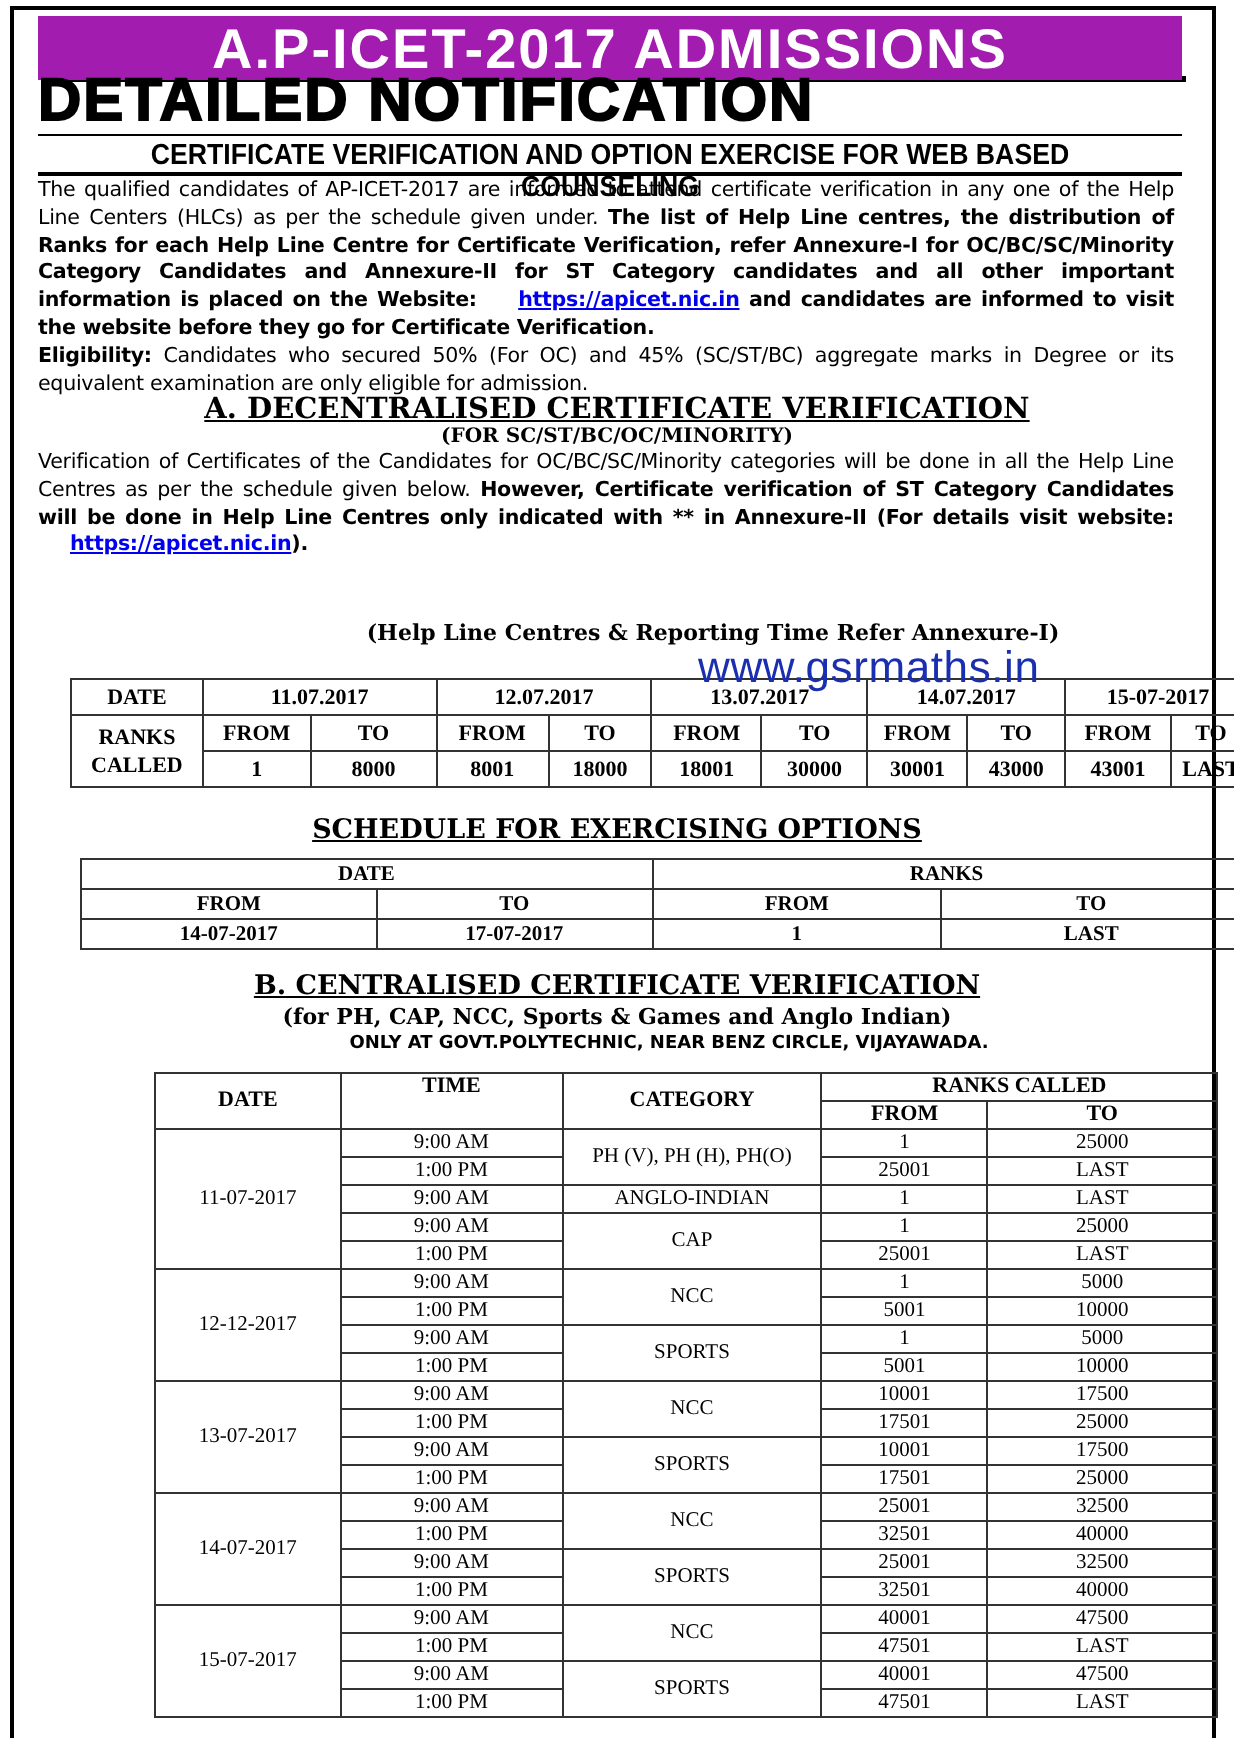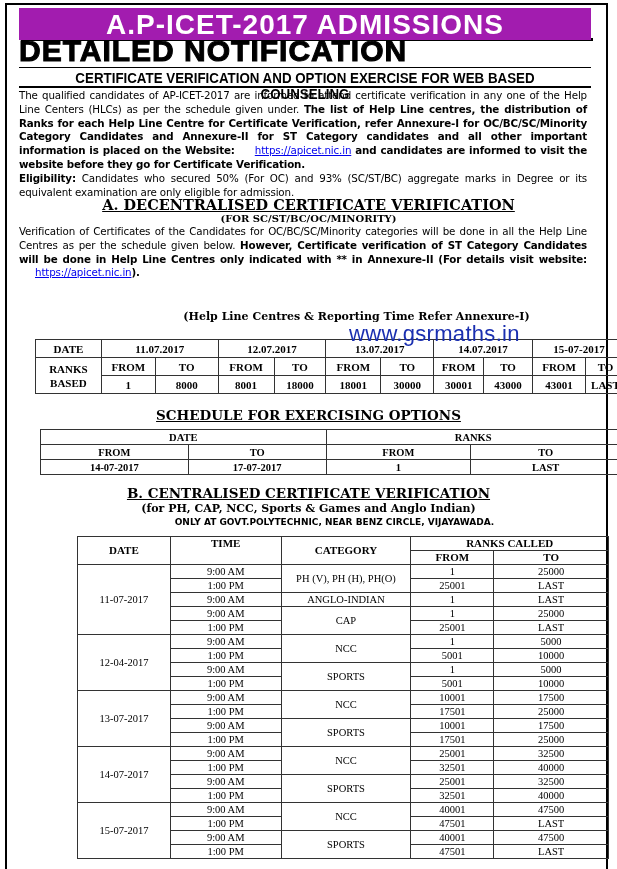--- a/index.html
+++ b/index.html
@@ -7,21 +7,21 @@
   .page { position: absolute; left: 5px; top: 3px; width: 603px; height: 866px; border-left: 2px solid #000; border-right: 2px solid #000; border-top: 2px solid #000; box-sizing: border-box; }
 
   .banner { position: absolute; left: 12px; top: 3px; width: 572px; height: 32px; background: #a21caf; color: #fff; font-family: "Liberation Sans", sans-serif; font-weight: bold; font-size: 28px; line-height: 34px; text-align: center; letter-spacing: 1px; }
   .banner-shadow { position: absolute; left: 14px; top: 33px; width: 572px; height: 3px; background: #000; }
   .title2 { position: absolute; left: 0; top: 31px; width: 603px; text-align: left; font-family: "Liberation Sans", sans-serif; font-weight: 900; font-size: 30px; line-height: 30px; letter-spacing: 1px; color: #000; padding-left: 12px; -webkit-text-stroke: 1px #000; }
   .rule { position: absolute; left: 12px; width: 572px; height: 1px; background: #000; }
   .subtitle { position: absolute; left: 12px; top: 65px; width: 572px; text-align: center; font-family: "Liberation Sans", sans-serif; font-weight: bold; font-size: 14.5px; line-height: 16px; transform: scaleX(0.92); transform-origin: center; }
 
   .para { position: absolute; left: 12px; width: 568px; font-family: "DejaVu Sans", sans-serif; font-size: 10.3px; line-height: 13.8px; text-align: justify; letter-spacing: -0.15px; }
   .para b { font-weight: bold; }
-  .link { color: #0000ee; text-decoration: underline; font-weight: normal; padding-left: 16px; }
+  .link { color: #0000ee; text-decoration: underline; font-weight: bold; padding-left: 16px; }
 
   .heading { position: absolute; left: 0; width: 603px; text-align: center; font-family: "DejaVu Serif", serif; font-weight: bold; }
   .u { text-decoration: underline; }
 
   table { border-collapse: collapse; position: absolute; font-family: Liberation Serif, serif; margin-left: 24px; }
   td, th { border: 1px solid #333; text-align: center; padding: 0; }
   .t1 td { font-weight: bold; font-size: 11px; height: 17px; }
   .t2 td { font-weight: bold; font-size: 10.5px; height: 14px; }
   .t3 td { font-size: 10.5px; height: 13px; line-height: 13px; }
   .t3 .hd { font-weight: bold; font-size: 11px; }
@@ -35,21 +35,21 @@
 
   <div class="banner-shadow"></div>
   <div class="banner">A.P-ICET-2017 ADMISSIONS</div>
   <div class="title2">DETAILED NOTIFICATION</div>
   <div class="rule" style="top:62px;"></div>
   <div class="subtitle">CERTIFICATE VERIFICATION AND OPTION EXERCISE FOR WEB BASED COUNSELING</div>
   <div class="rule" style="top:81px;height:2px;"></div>
 
   <div class="para" style="top:84px;">
     <span>The qualified candidates of AP-ICET-2017 are informed to attend certificate verification in any one of the Help Line Centers (HLCs) as per the schedule given under. </span><b>The list of Help Line centres, the distribution of Ranks for each Help Line Centre for Certificate Verification, refer  Annexure-I for OC/BC/SC/Minority Category Candidates and Annexure-II for ST Category candidates and all other important information is placed on the Website: </b><a class="link">https://apicet.nic.in</a><b> and candidates are informed to visit the website before they go for Certificate Verification.</b><br>
-    <b>Eligibility:</b><span> Candidates who secured 50% (For OC) and 93% (SC/ST/BC) aggregate marks in Degree or its equivalent examination are only eligible for admission.</span>
+    <b>Eligibility:</b><span> Candidates who secured 50% (For OC) and 45% (SC/ST/BC) aggregate marks in Degree or its equivalent examination are only eligible for admission.</span>
   </div>
 
   <div class="heading u" style="top:191px;font-size:14.5px;">A. DECENTRALISED CERTIFICATE VERIFICATION</div>
   <div class="heading" style="top:208px;font-size:10px;">(FOR SC/ST/BC/OC/MINORITY)</div>
   <div class="para" style="top:220px;">
     <span>Verification of Certificates of the Candidates for OC/BC/SC/Minority categories will be done in all the Help Line Centres as per the schedule given below. </span><b>However, Certificate verification of ST Category Candidates will be done in Help Line Centres only indicated with ** in Annexure-II (For details visit website: </b><a class="link">https://apicet.nic.in</a><b>).</b>
   </div>
 
   <div class="heading" style="top:305px;font-size:11px;padding-left:48px;">(Help Line Centres &amp; Reporting Time Refer Annexure-I)</div>
 
@@ -72,21 +72,21 @@
     <tbody>
         <tr>
       <td>DATE</td>
       <td colspan="2">11.07.2017</td>
       <td colspan="2">12.07.2017</td>
       <td colspan="2">13.07.2017</td>
       <td colspan="2">14.07.2017</td>
       <td colspan="2">15-07-2017</td>
     </tr>
     <tr>
-      <td rowspan="2" style="line-height:14px;"><span>RANKS</span><br><span>BASED</span></td>
+      <td rowspan="2" style="line-height:14px;"><span>RANKS</span><br><span>CALLED</span></td>
       <td>FROM</td>
       <td>TO</td>
       <td>FROM</td>
       <td>TO</td>
       <td>FROM</td>
       <td>TO</td>
       <td>FROM</td>
       <td>TO</td>
       <td>FROM</td>
       <td>TO</td>
@@ -182,21 +182,21 @@
       <td>1</td>
       <td>25000</td>
     </tr>
     <tr>
       <td>1:00 PM</td>
       <td>25001</td>
       <td>LAST</td>
     </tr>
 
     <tr>
-      <td rowspan="4">12-04-2017</td>
+      <td rowspan="4">12-12-2017</td>
       <td>9:00 AM</td>
       <td rowspan="2">NCC</td>
       <td>1</td>
       <td>5000</td>
     </tr>
     <tr>
       <td>1:00 PM</td>
       <td>5001</td>
       <td>10000</td>
     </tr>

